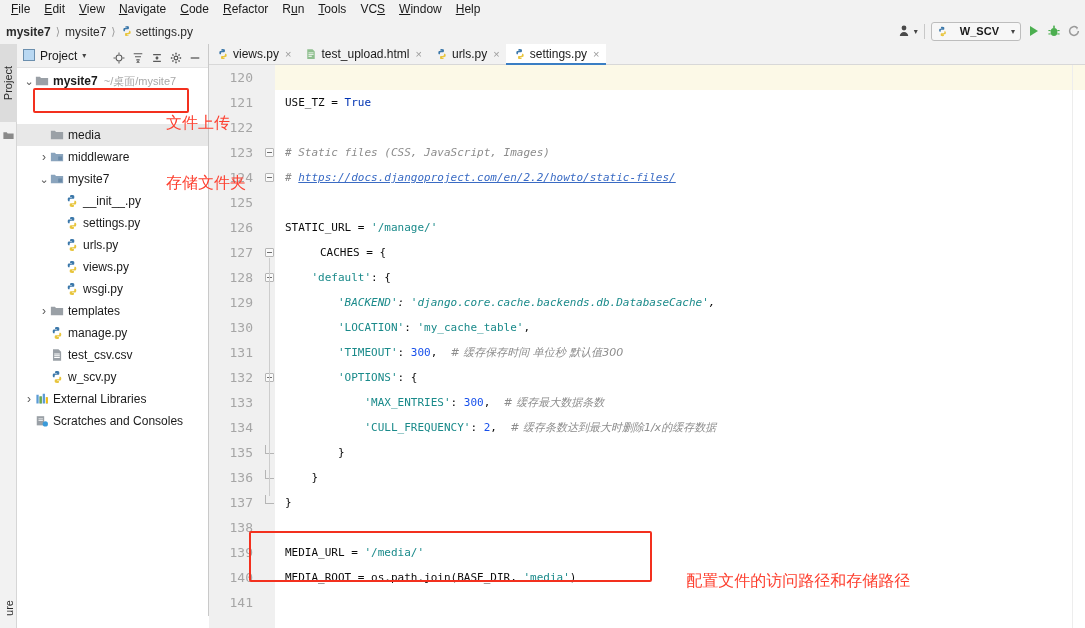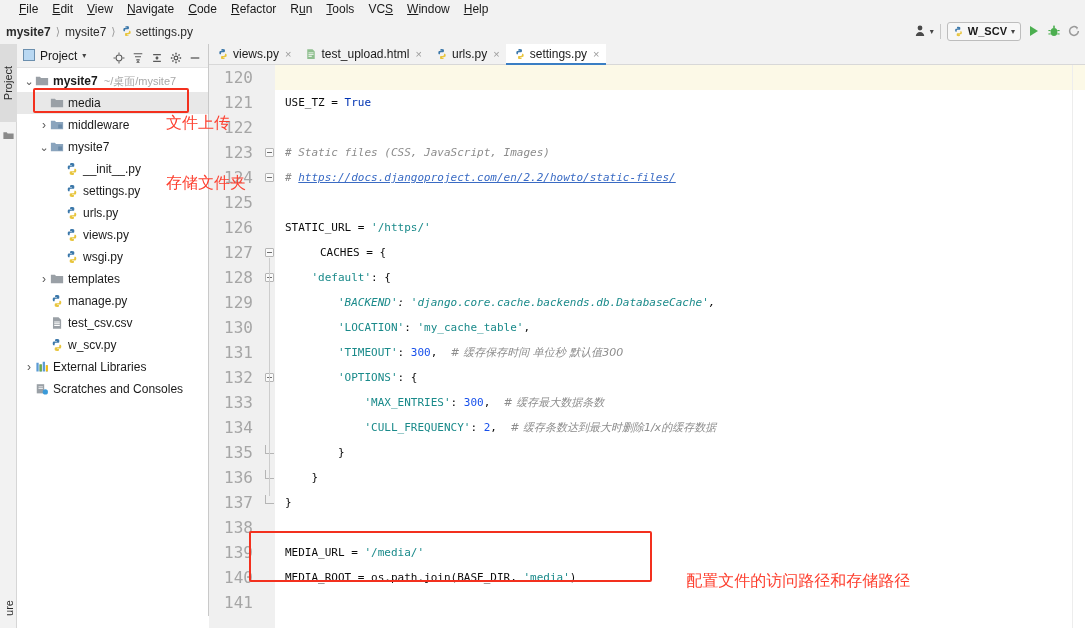--- a/index.html
+++ b/index.html
@@ -10,21 +10,21 @@
     background: #ffffff;
     font-family: "Liberation Sans", "DejaVu Sans", sans-serif;
     -webkit-font-smoothing: antialiased;
   }
   #app { position: relative; width: 1085px; height: 628px; background: #f2f2f2; }
 
   
   .menubar {
     position: absolute; top: 0; left: 0; width: 1085px; height: 19px;
     background: #f2f2f2; display: flex; align-items: center;
-    padding-left: 12px; gap: 0px;
+    padding-left: 4px; gap: 0px;
   }
   .menu-item {
     font-size: 12px; color: #1a1a1a; padding: 1px 7px 2px 7px;
     line-height: 15px; white-space: nowrap; cursor: default;
   }
   .menu-item .mn { text-decoration: underline; }
 
   
   .breadcrumbbar {
     position: absolute; top: 19px; left: 0; width: 1085px; height: 25px;
@@ -35,21 +35,21 @@
   .crumb-sep { font-size: 11px; color: #9a9a9a; margin: 0 5px; }
   .crumb-ico { margin-right: 3px; display: inline-block; vertical-align: -2px; }
 
   
   .toolbar-right {
     position: absolute; top: 20px; right: 4px; height: 22px;
     display: flex; align-items: center; gap: 6px;
   }
   .tb-btn { display: flex; align-items: center; cursor: default; }
   .runcfg {
-    display: flex; align-items: center; gap: 4px;
+    display: flex; align-items: center; gap: 12px;
     border: 1px solid #bdbdbd; background: #f7f7f7;
     border-radius: 3px; height: 19px; padding: 0 5px;
     font-size: 11px; color: #1a1a1a; font-weight: bold;
   }
   .vsep { width: 1px; height: 15px; background: #c8c8c8; }
   .caret { font-size: 8px; color: #444; }
 
   
   .leftstrip {
     position: absolute; top: 44px; left: 0; width: 17px; height: 584px;
@@ -128,21 +128,21 @@
   .etab .x { color: #9b9b9b; font-size: 11px; margin-left: 2px; }
 
   .codearea {
     position: relative; height: 563px; background: #ffffff;
     display: flex; overflow: hidden;
   }
   .gutter {
     width: 53px; flex: 0 0 53px; background: #f0f0f0;
     text-align: right; padding-top: 0px;
     font-family: "DejaVu Sans Mono", "Liberation Mono", monospace;
-    font-size: 16px; color: #a6a6a6; user-select: none;
+    font-size: 13px; color: #a6a6a6; user-select: none;
   }
   .foldcol {
     width: 13px; flex: 0 0 13px; background: #f0f0f0;
     position: relative;
   }
   .codecol {
     flex: 1 1 auto; position: relative; background: #ffffff;
     font-family: "DejaVu Sans Mono", "Liberation Mono", monospace;
     font-size: 11px;
     padding-left: 10px;
@@ -338,21 +338,21 @@
     </div>
     <div class="tree" id="tree">
         <div class="trow" style="padding-left: 6px;">
           <span class="arrow" style="font-size: 11px;">⌄</span>
           <span class="tico"><svg viewBox="0 0 16 16" width="14" height="14">
               <path d="M1 3.2h4.6l1.3 1.5H15v8.1H1z" fill="#9aa0a6"></path>
             </svg></span>
           <span class="tlabel bold">mysite7</span>
           <span class="tpath">~/桌面/mysite7</span>
         </div>
-        <div class="trow sel" style="padding-left: 21px;">
+        <div class="trow sel" style="padding-left: 21px; margin-top: 32px;">
           <span class="arrow"></span>
           <span class="tico"><svg viewBox="0 0 16 16" width="14" height="14">
               <path d="M1 3.2h4.6l1.3 1.5H15v8.1H1z" fill="#9aa0a6"></path>
             </svg></span>
           <span class="tlabel">media</span>
         </div>
         <div class="trow" style="padding-left: 21px;">
           <span class="arrow" style="font-size: 12px;">›</span>
           <span class="tico"><svg viewBox="0 0 16 16" width="14" height="14">
               <path d="M1 3.2h4.6l1.3 1.5H15v8.1H1z" fill="#8aa4bd"></path>
@@ -553,21 +553,21 @@
           <div class="foldline" style="top: 318px; height: 63px;"></div>
         </div>
       <div class="codecol" id="codecol">
           <div class="hlband" style="top: 0px;"></div>
           <div class="cl" style="position: relative;">&nbsp;</div>
           <div class="cl" style="position: relative;">USE_TZ = <span class="s-kw">True</span></div>
           <div class="cl" style="position: relative;">&nbsp;</div>
           <div class="cl" style="position: relative;"><span class="s-cmt"># Static files (CSS, JavaScript, Images)</span></div>
           <div class="cl" style="position: relative;"><span class="s-cmt"># </span><span class="s-lnk">https://docs.djangoproject.com/en/2.2/howto/static-files/</span></div>
           <div class="cl" style="position: relative;">&nbsp;</div>
-          <div class="cl" style="position: relative;">STATIC_URL = <span class="s-str">'/https/'</span></div>
+          <div class="cl" style="position: relative;">STATIC_URL = <span class="s-str">'/manage/'</span></div>
           <div class="cl" style="position: relative; margin-left: 35px;">CACHES = {</div>
           <div class="cl" style="position: relative;">    <span class="s-str">'default'</span>: {</div>
           <div class="cl" style="position: relative; font-style: italic;">        <span class="s-str">'BACKEND'</span>: <span class="s-str">'django.core.cache.backends.db.DatabaseCache'</span>,</div>
           <div class="cl" style="position: relative;">        <span class="s-str">'LOCATION'</span>: <span class="s-str">'my_cache_table'</span>,</div>
           <div class="cl" style="position: relative;">        <span class="s-str">'TIMEOUT'</span>: <span class="s-num">300</span>,  <span class="s-cmt-cn"># 缓存保存时间 单位秒 默认值300</span></div>
           <div class="cl" style="position: relative;">        <span class="s-str">'OPTIONS'</span>: {</div>
           <div class="cl" style="position: relative;">            <span class="s-str">'MAX_ENTRIES'</span>: <span class="s-num">300</span>,  <span class="s-cmt-cn"># 缓存最大数据条数</span></div>
           <div class="cl" style="position: relative;">            <span class="s-str">'CULL_FREQUENCY'</span>: <span class="s-num">2</span>,  <span class="s-cmt-cn"># 缓存条数达到最大时删除1/x的缓存数据</span></div>
           <div class="cl" style="position: relative;">        }</div>
           <div class="cl" style="position: relative;">    }</div>

